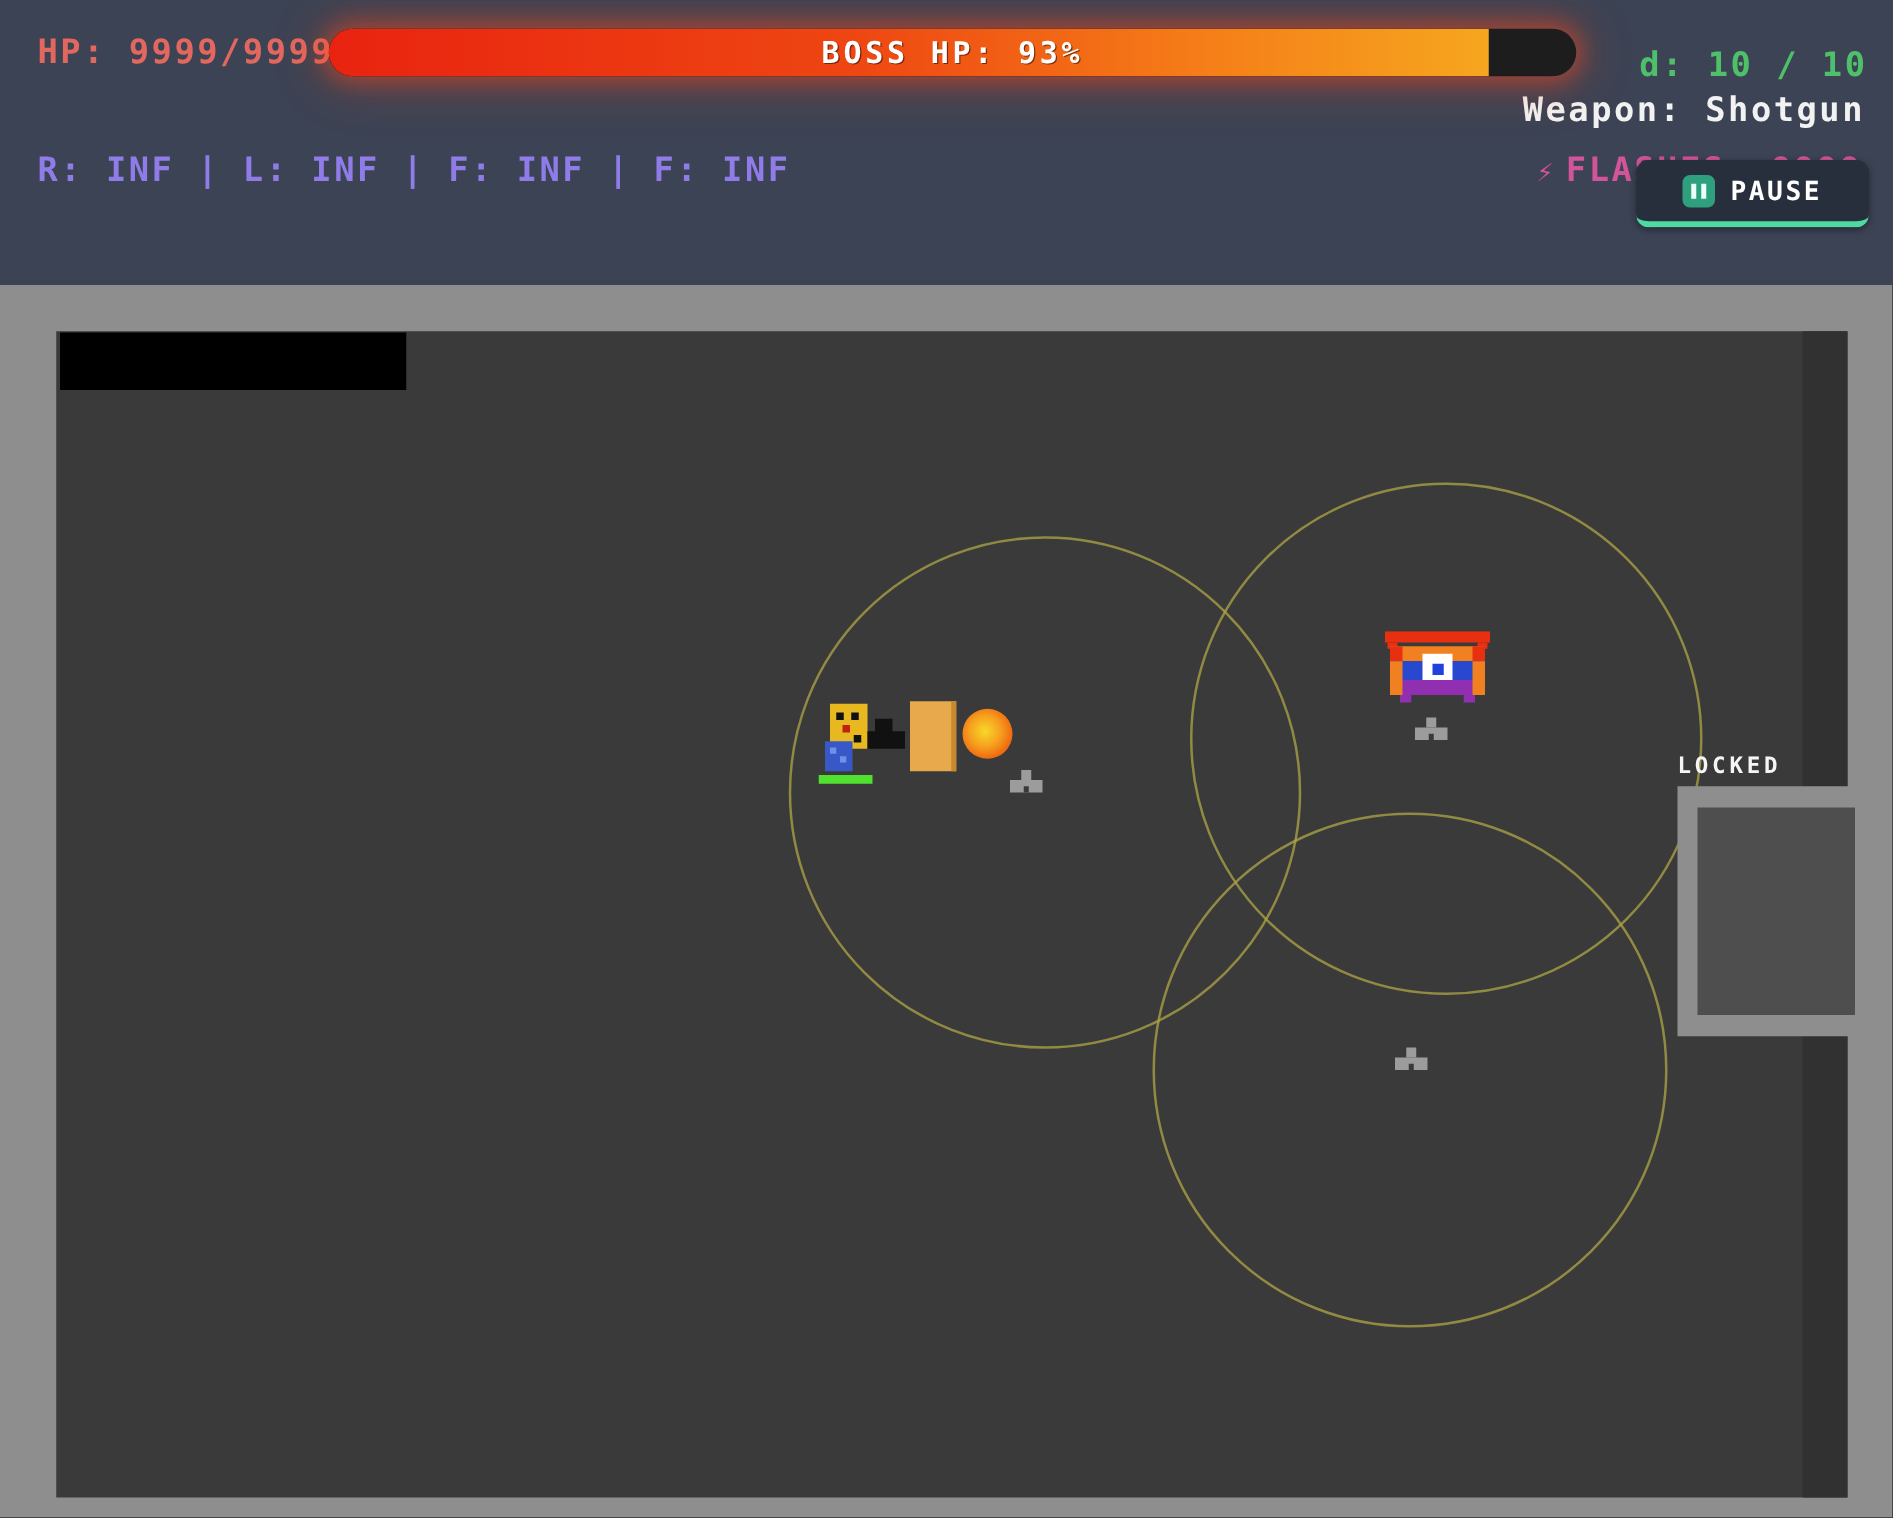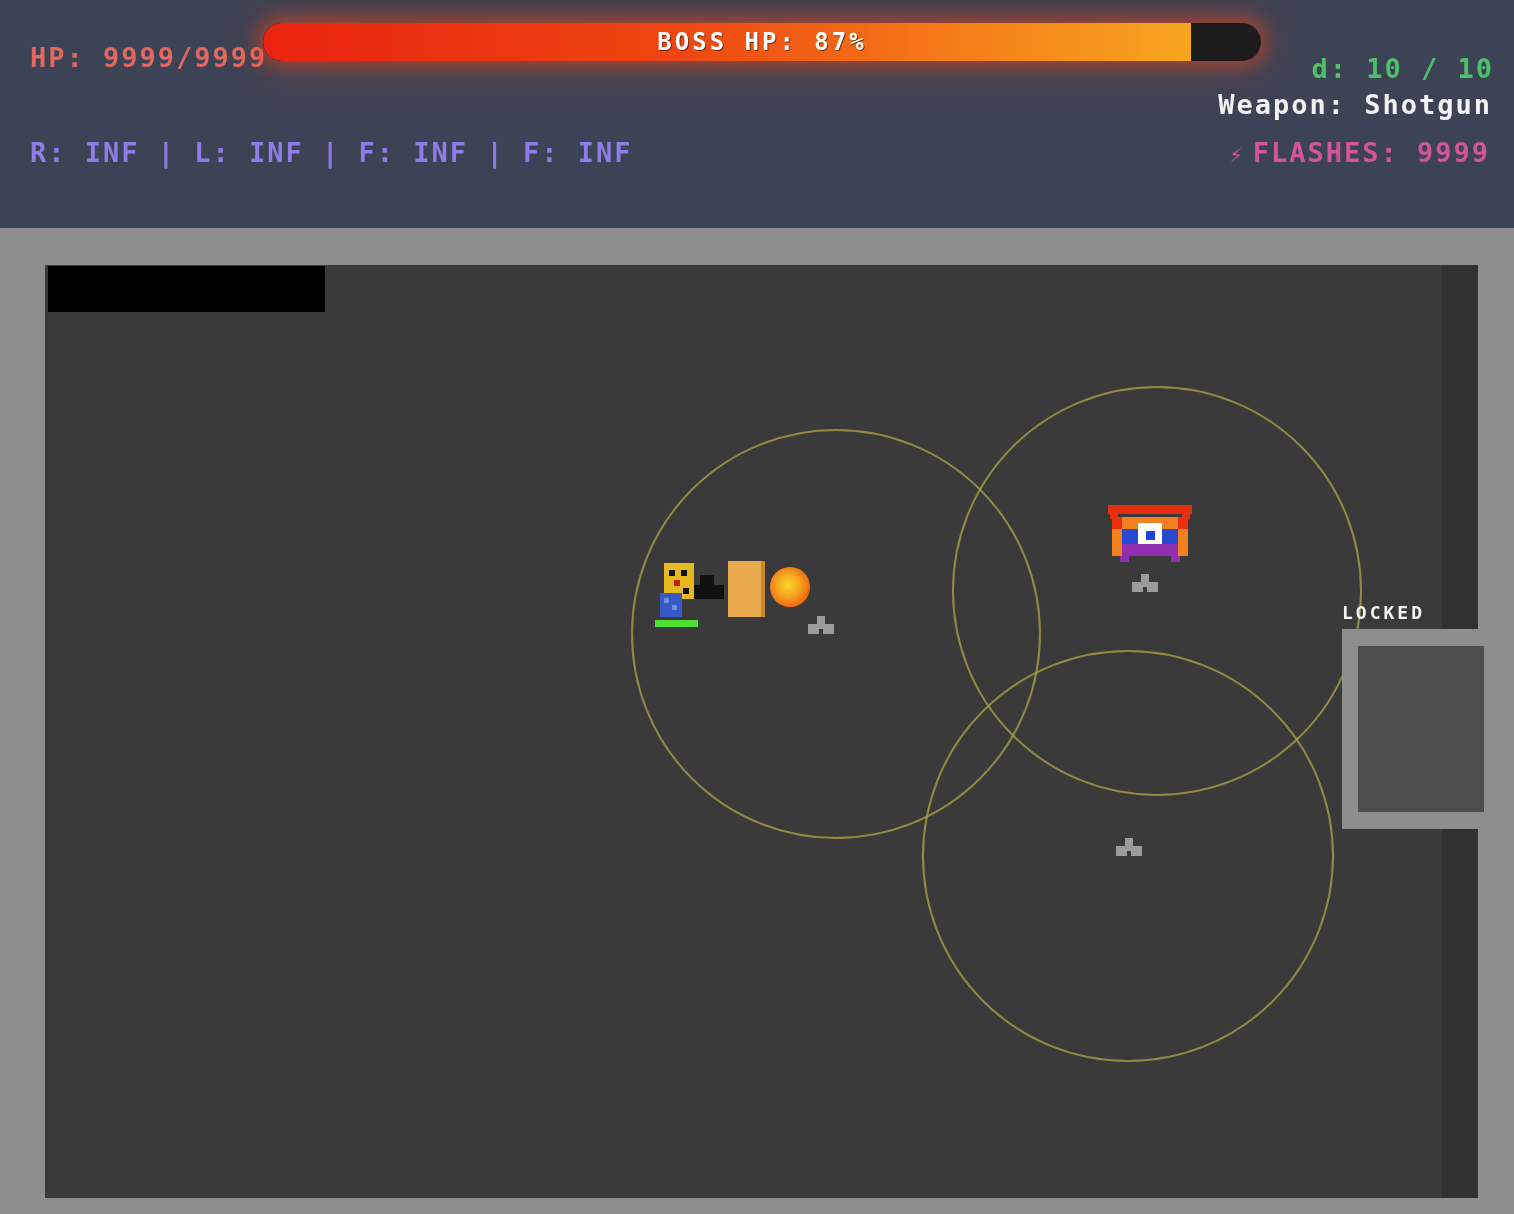--- a/index.html
+++ b/index.html
@@ -7,21 +7,21 @@
   #stage {
     position:relative; width:1514px; height:1214px;
     background:#8e8e8e; overflow:hidden;
     font-family:"DejaVu Sans Mono", monospace; font-weight:bold;
   }
   
   #hud {
     position:absolute; left:0; top:0; width:1514px; height:228px;
     background:#3c4354; z-index:10;
   }
-  .hud-text { position:absolute; font-size:27px; letter-spacing:2px; white-space:nowrap;margin-top:16px; }
+  .hud-text { position:absolute; font-size:27px; letter-spacing:2px; white-space:nowrap; }
   .hp-text     { left:30px;  top:26px;  color:#e2685f; }
   .speed-text  { right:20px; top:37px;  color:#4fc06a; }
   .ps-text     { left:30px;  top:73px;  color:#6f92e4; }
   .weapon-text { right:22px; top:73px;  color:#f2f2f2; }
   .ammo-text   { left:30px;  top:121px; color:#8f7ce8; }
   .flash-text  { right:24px; top:121px; color:#d2549b; z-index:2; }
   .fsign-text  { left:30px;  top:169px; color:#e39340; }
   .lightning   { font-size:22px; margin-right:8px; }
 
   
@@ -119,23 +119,30 @@
     <div class="hud-text hp-text">HP: 9999/9999</div>
     <div class="hud-text speed-text">d: 10 / 10</div>
     <div class="hud-text weapon-text">Weapon: Shotgun</div>
     <div class="hud-text ammo-text">R: INF | L: INF | F: INF | F: INF</div>
     <div class="hud-text flash-text">
       <span class="lightning">⚡</span><span>FLASHES: 9999</span>
     </div>
 
     <div id="boss-bar">
       <div id="boss-hp-fill" style="width: 93%;"></div>
-      <div id="boss-bar-label">BOSS HP: 87%</div>
-    </div>
-
+      <div id="boss-bar-label">BOSS HP: 93%</div>
+    </div>
+
+    <div id="pause-btn">
+      <span id="pause-icon">
+          <i></i>
+          <i></i>
+        </span>
+      <span id="pause-label">PAUSE</span>
+    </div>
   </div>
 
   <div id="playfield"></div>
   <div id="right-strip"></div>
   <div id="score-black-box"></div>
 
   <div class="range-circle" id="circle-1"></div>
   <div class="range-circle" id="circle-2"></div>
   <div class="range-circle" id="circle-3"></div>
 

